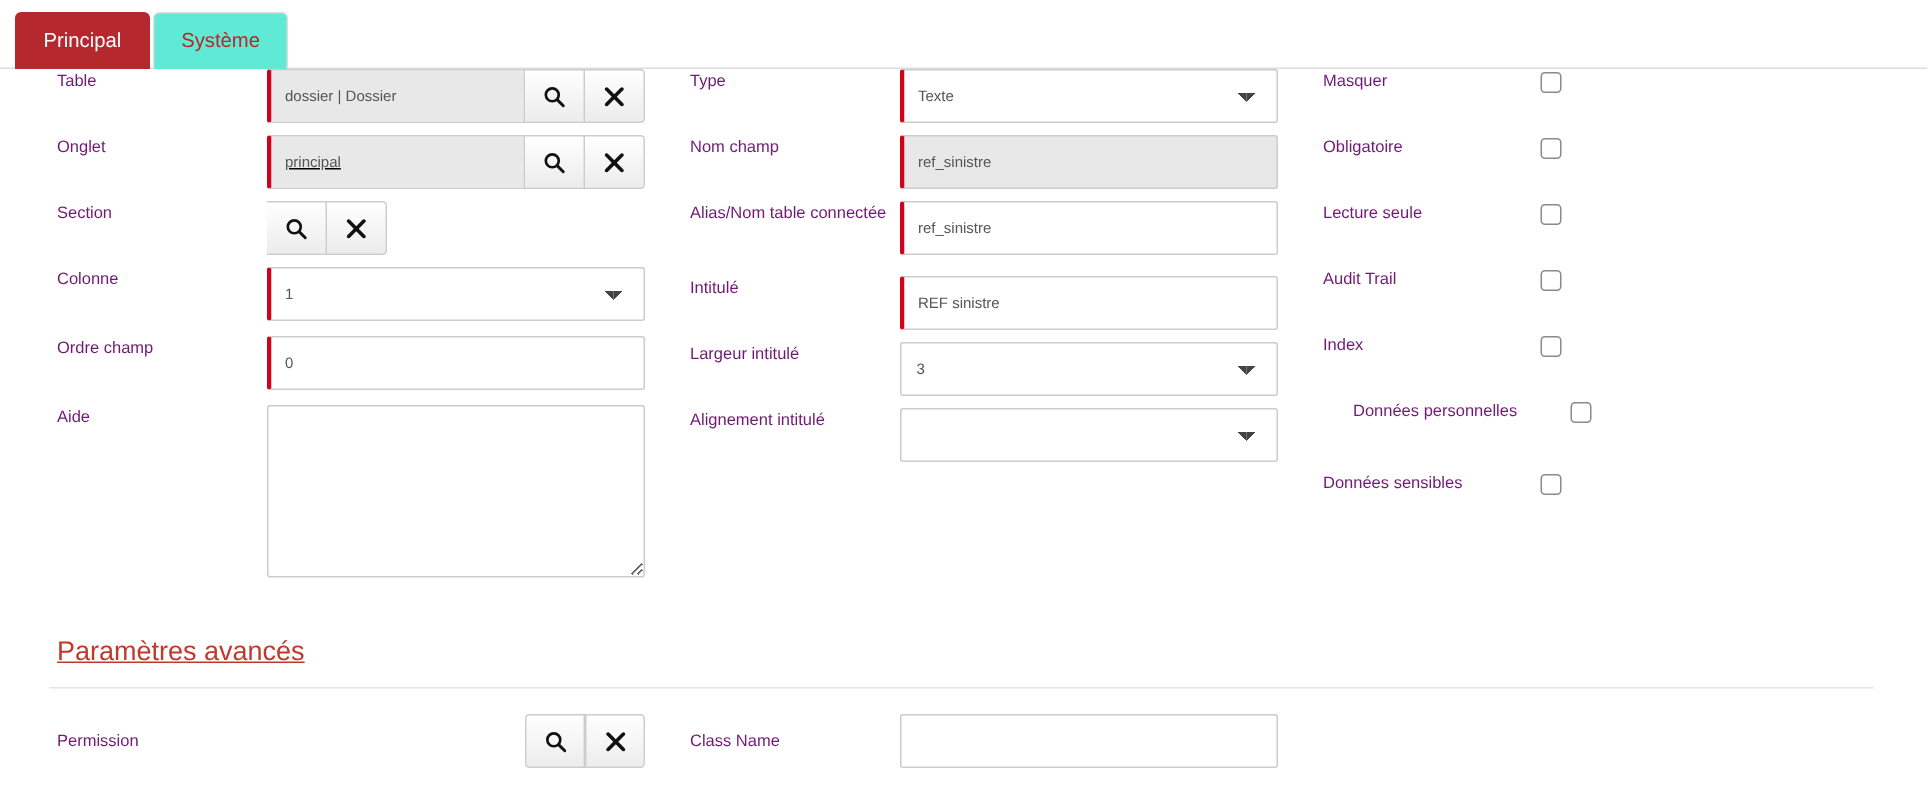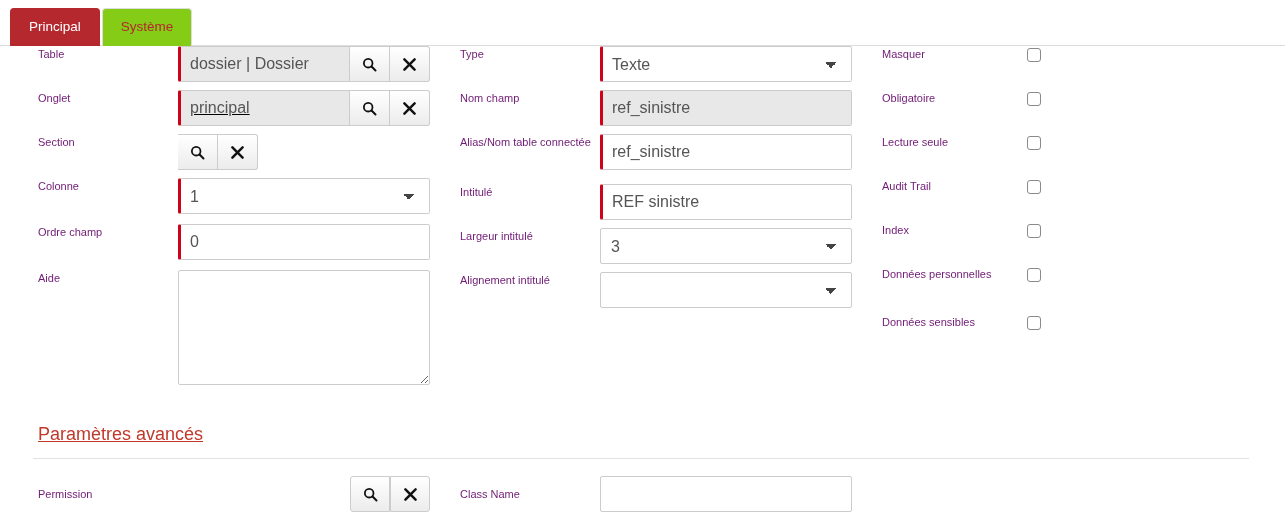--- a/index.html
+++ b/index.html
@@ -22,21 +22,21 @@
   .tab {
     font-size: 13.5px;
     padding: 10px 18px 11px 18px;
     border: 1px solid #dddddd;
     border-bottom: none;
     border-radius: 4px 4px 0 0;
     margin-right: 2px;
     line-height: 1.2;
     cursor: pointer;
     user-select: none;
-    background: #84cc16;
+    background: #5eead4;
     color: #b5282e;
   }
   .tab.active {
     background: #b5282e;
     border-color: #b5282e;
     color: #ffffff;
   }
 
   
   .form { position: absolute; left: 0; top: 46px; width: 1285px; }
@@ -57,21 +57,21 @@
   .col-right .lbl { width: 140px; }
 
   .ctl { margin-left: 140px; }
   .col-mid .ctl { margin-left: 140px; }
 
   
   .inp, .sel, .txa {
     width: 252px; height: 36px;
     border: 1px solid #cccccc;
     background: #ffffff;
-    font-size: 16px;
+    font-size: 10px;
     color: #555555;
     padding: 6px 10px;
     font-family: "Liberation Sans", sans-serif;
     outline: none;
     border-radius: 2px;
   }
   .req { border-left: 3px solid #d0021b; padding-left: 9px; }
   .ro  { background: #e8e8e8; }
 
   .sel {
@@ -309,21 +309,21 @@
             <input type="checkbox" class="cb" style="">
           </div>
           <div class="cbrow">
             <div class="lbl">Audit Trail</div>
             <input type="checkbox" class="cb" style="">
           </div>
           <div class="cbrow">
             <div class="lbl">Index</div>
             <input type="checkbox" class="cb" style="">
           </div>
-          <div class="cbrow" style="height: 48px;">
+          <div class="cbrow" style="height: 48px; margin-left: 20px;">
             <div class="lbl">Données personnelles</div>
             <input type="checkbox" class="cb" style="">
           </div>
           <div class="cbrow" style="height: 48px;">
             <div class="lbl">Données sensibles</div>
             <input type="checkbox" class="cb" style="">
           </div>
         </div>
     </div>
 

